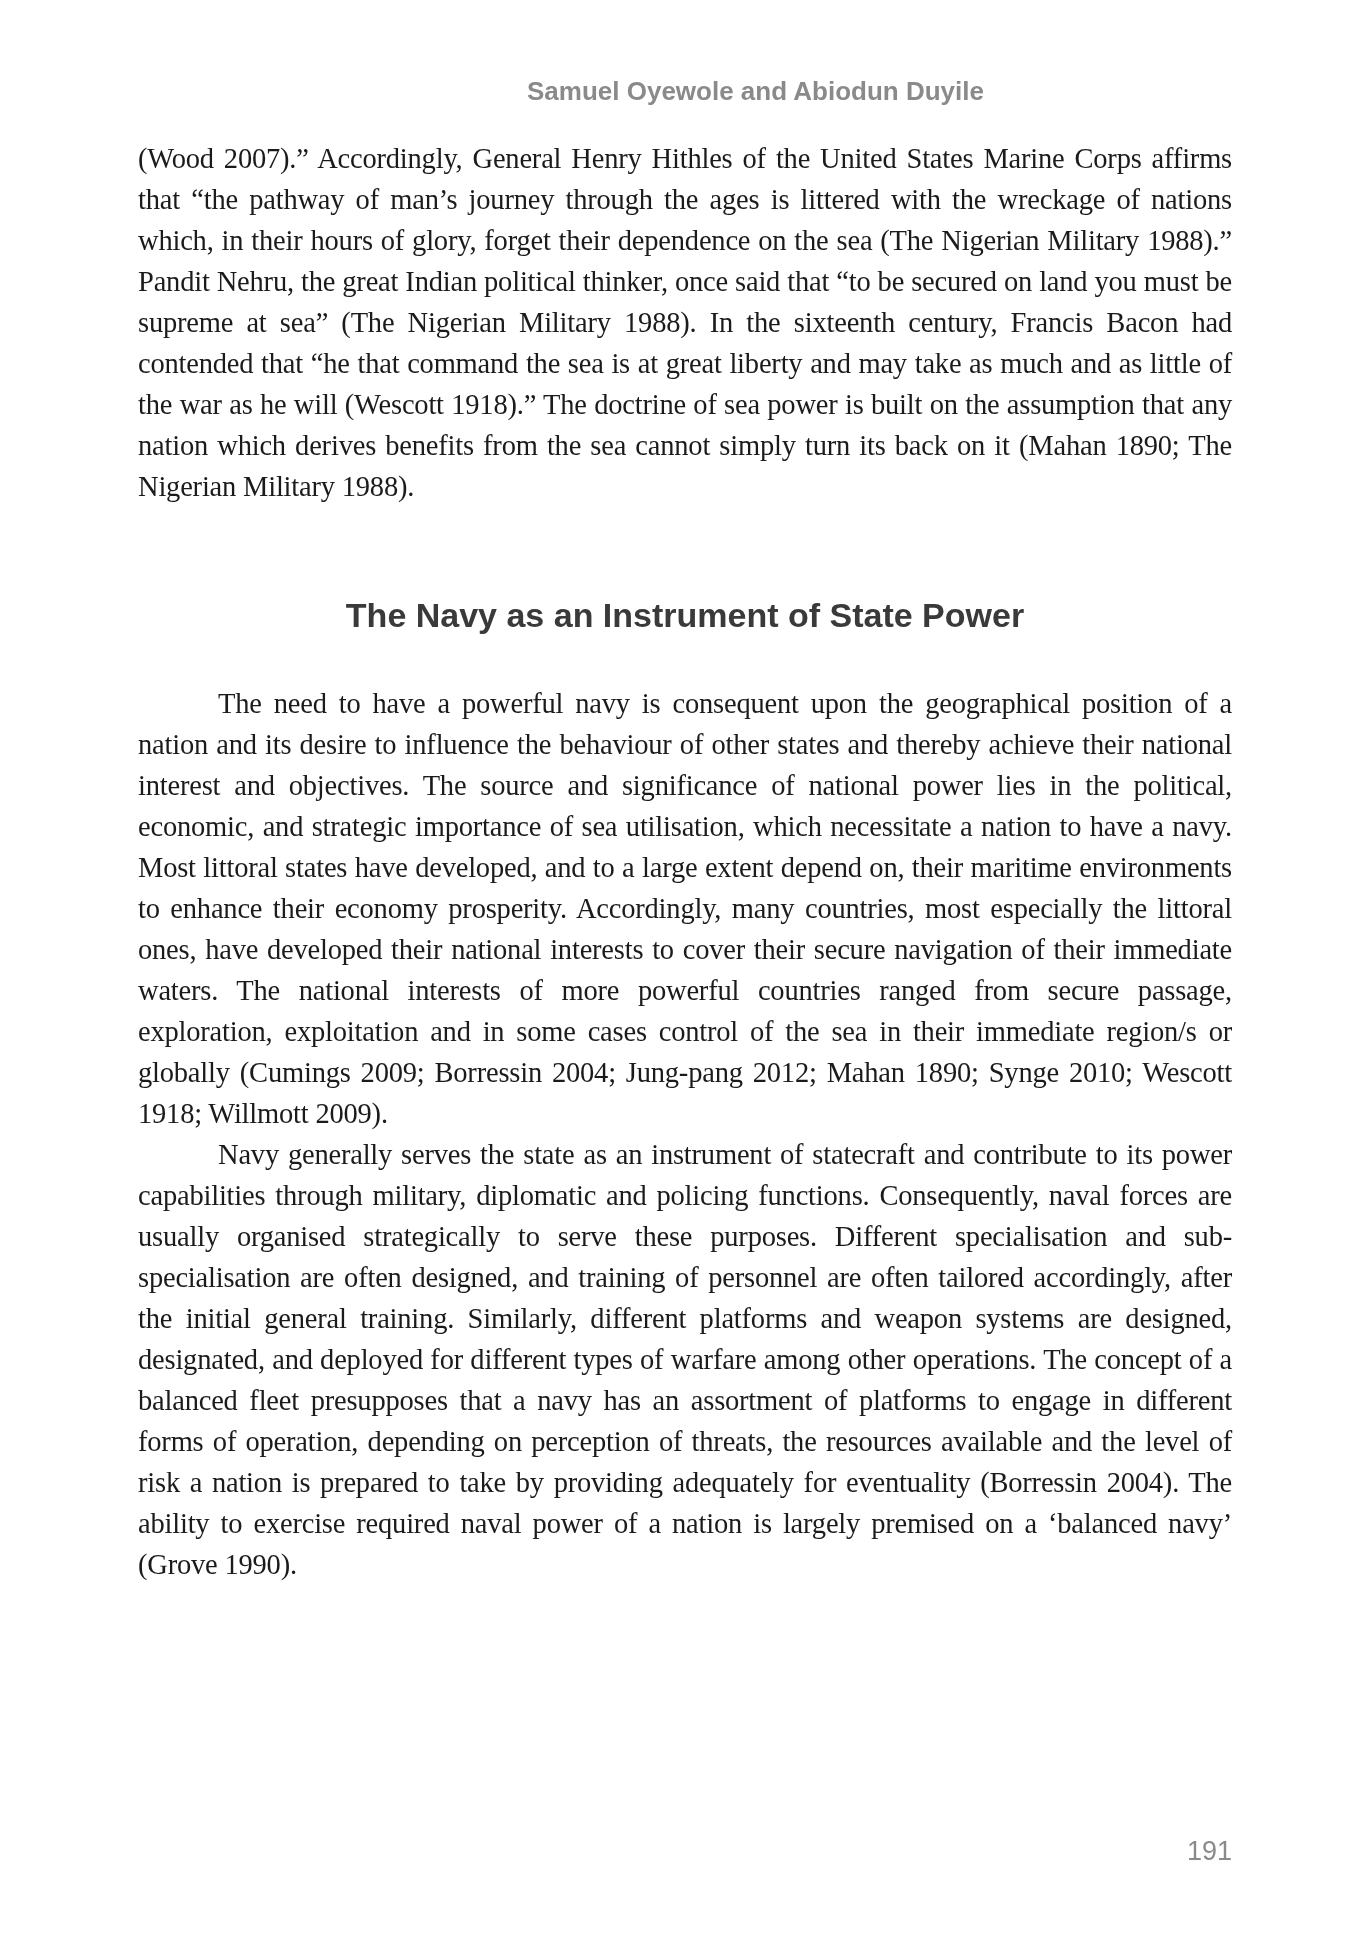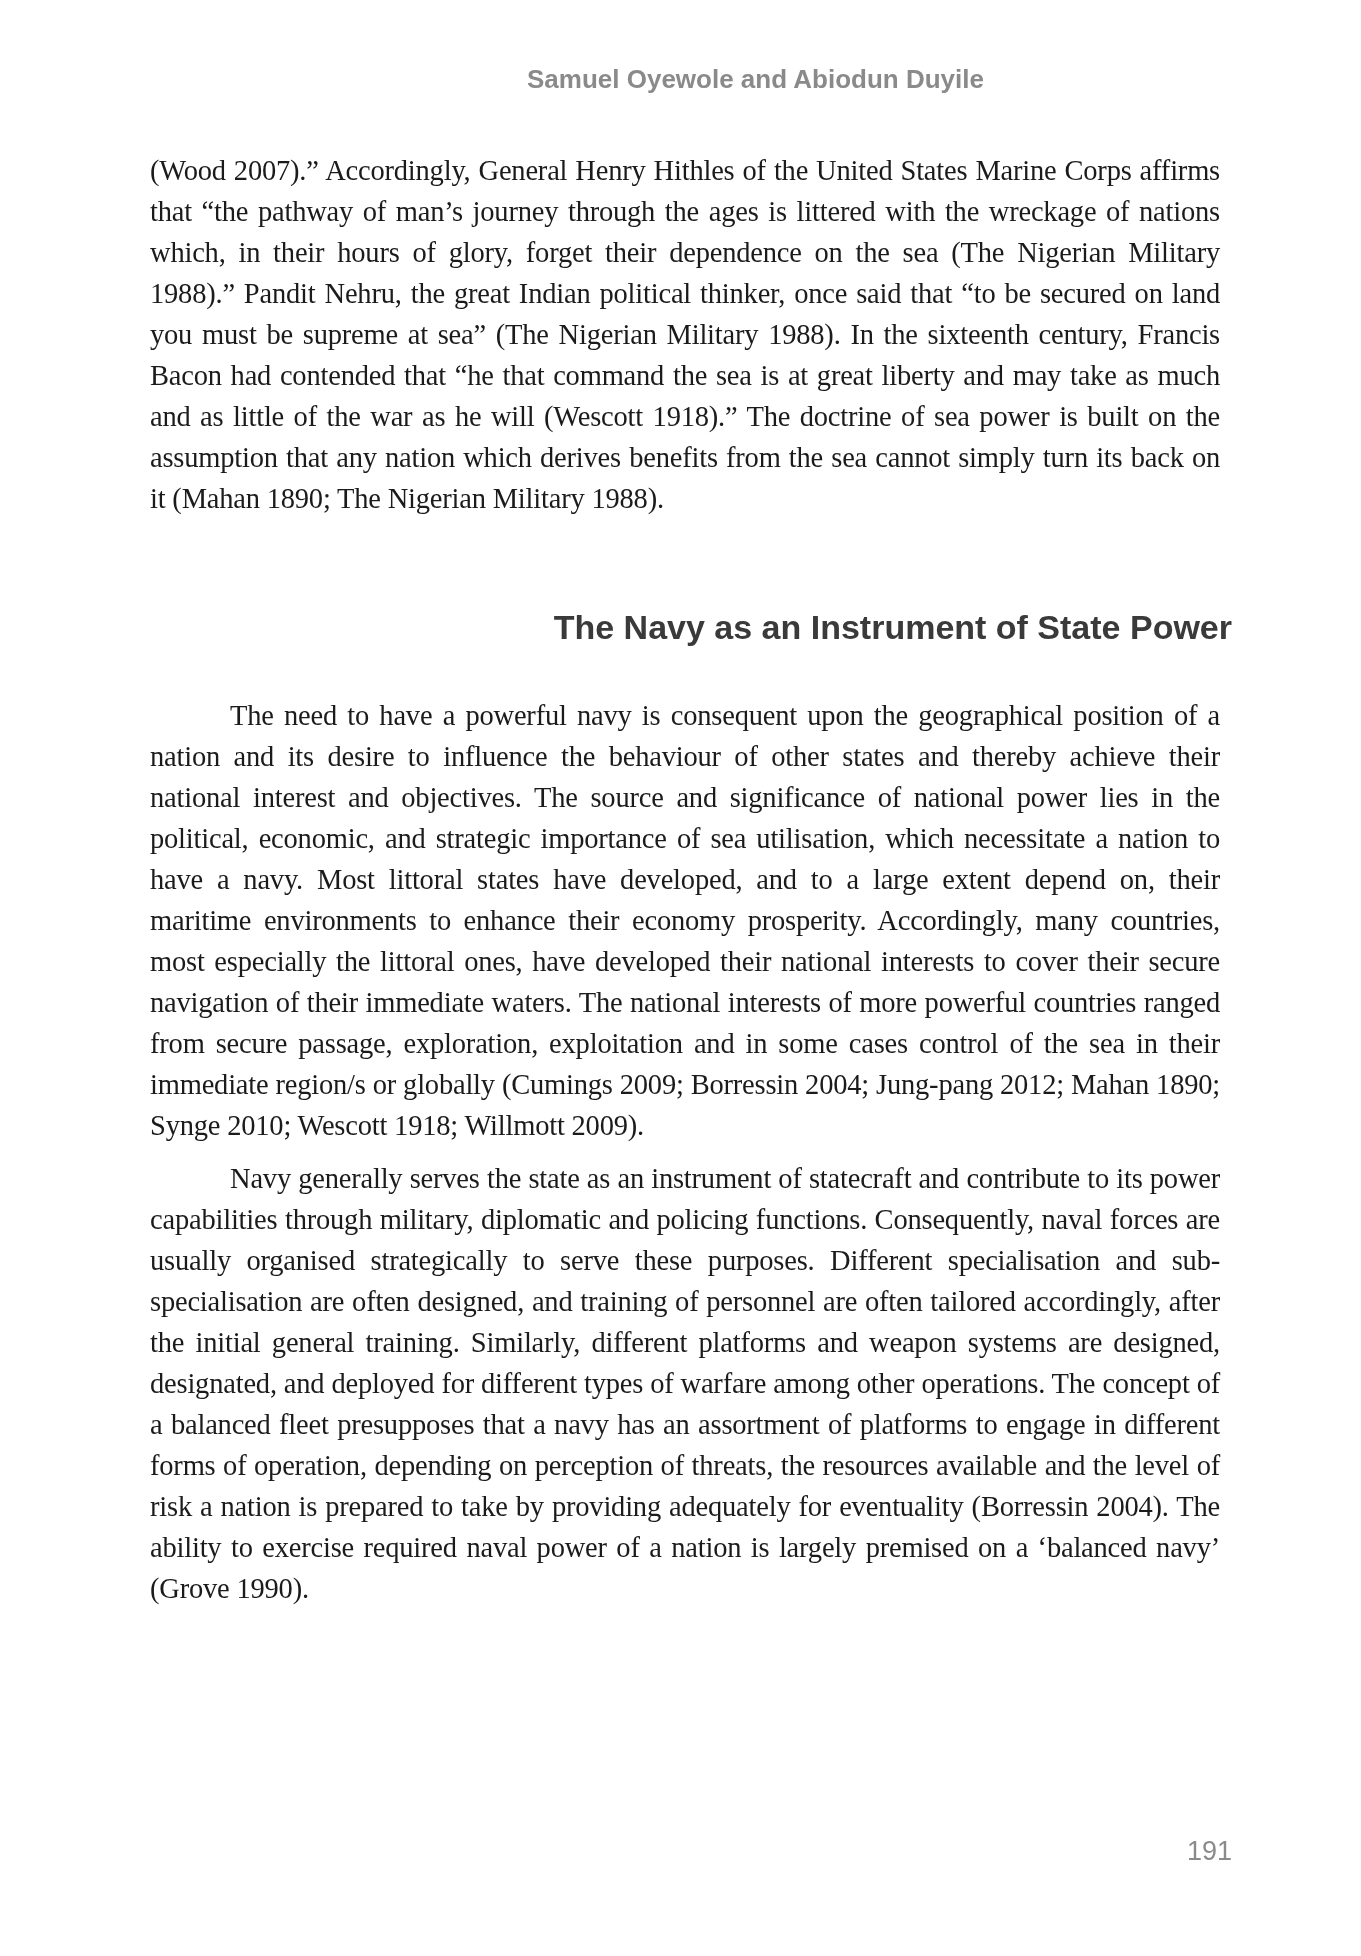--- a/index.html
+++ b/index.html
@@ -10,21 +10,21 @@
   .page {
     position: relative;
     width: 1361px;
     height: 1956px;
     background: #ffffff;
     overflow: hidden;
     font-family: "Liberation Serif", serif;
   }
   .running-head {
     position: absolute;
-    top: 64px;
+    top: 76px;
     left: 0;
     width: 984px;            
     text-align: right;
     font-family: "Liberation Sans", sans-serif;
     font-size: 26px;
     font-weight: bold;
     letter-spacing: 0px;
     color: #8a8a8a;
   }
   .text-block {
@@ -32,34 +32,34 @@
     left: 138px;
     top: 138px;
     width: 1094px;
     color: #1b1b1b;
     font-size: 28.5px;
     line-height: 41px;
     text-align: justify;
     letter-spacing: -0.2px;
   }
   .text-block p {
-    margin: 12px;
+    margin: 0;
   }
   .para-indent {
     text-indent: 80px;
   }
   .section-heading {
     margin: 0;
     margin-top: 86px;
     margin-bottom: 46px;
     font-family: "Liberation Sans", sans-serif;
     font-size: 34px;
     font-weight: bold;
     color: #3a3a3a;
-    text-align: right;
+    text-align: center;
     text-indent: 0;
     letter-spacing: 0;
     line-height: 44px;
   }
   .page-number {
     position: absolute;
     top: 1836px;
     left: 138px;
     width: 1094px;
     text-align: right;

